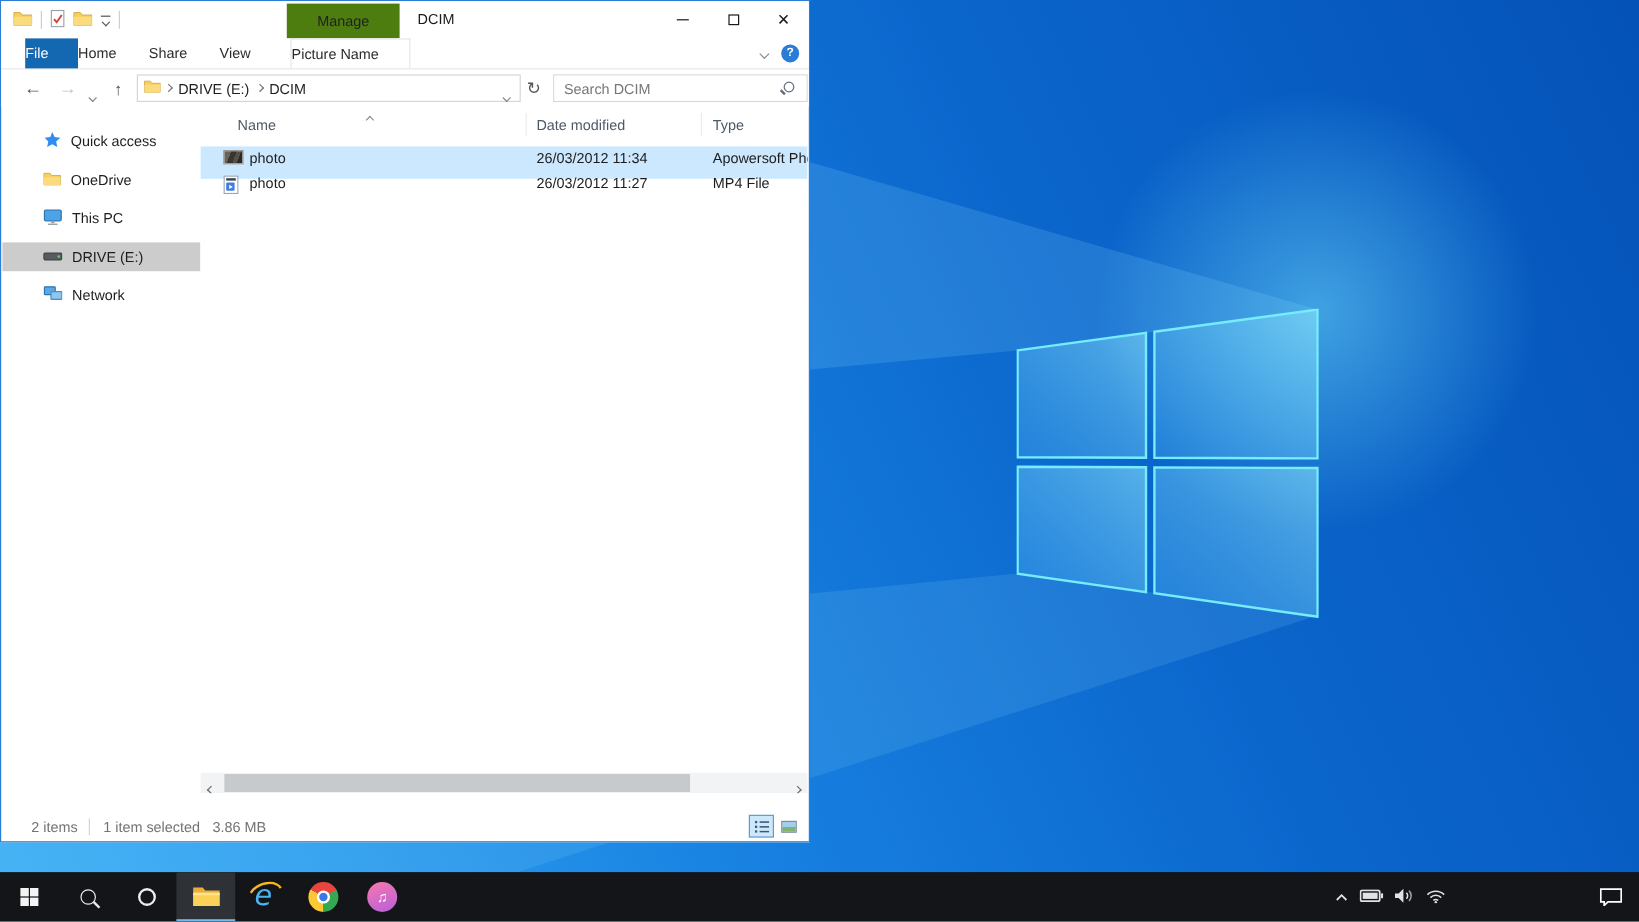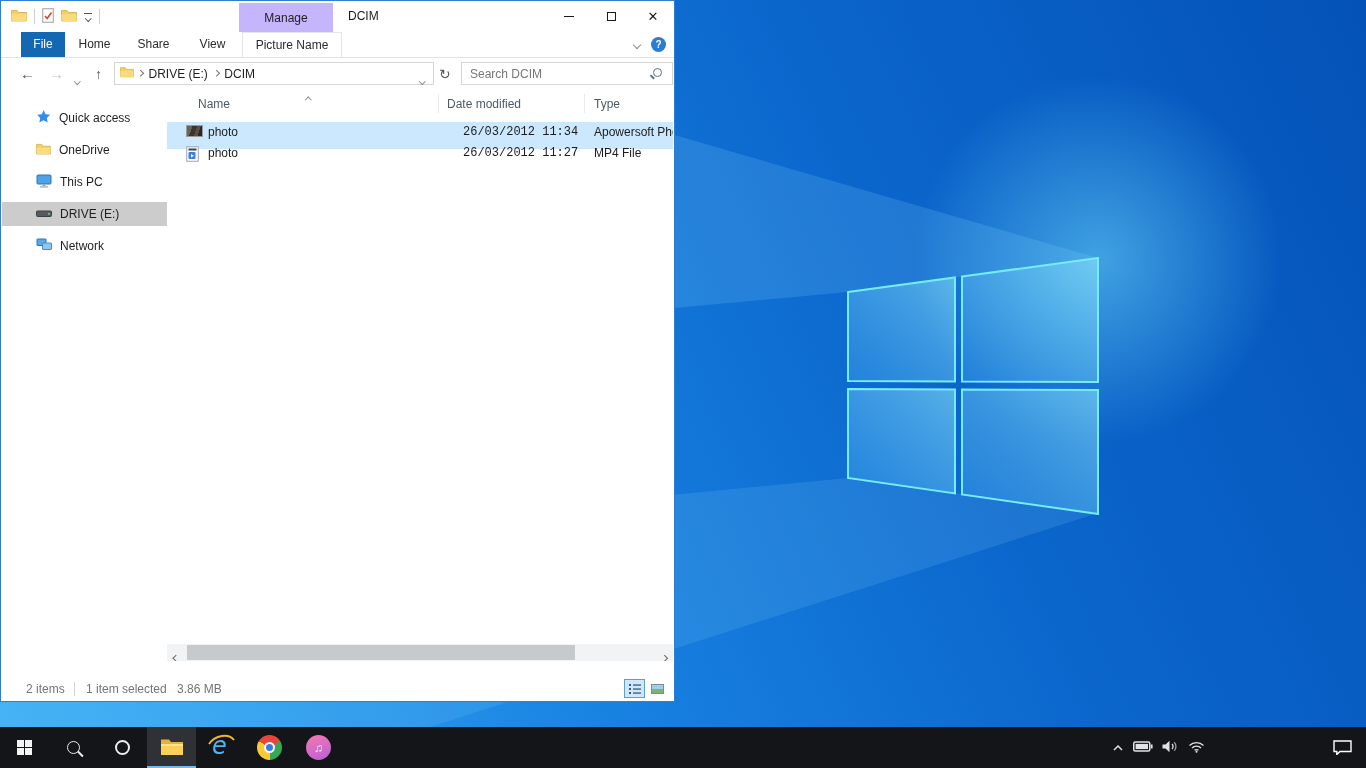--- a/index.html
+++ b/index.html
@@ -17,32 +17,32 @@
   .wp-glow { position:absolute; left:898px; top:59px; width:400px; height:400px;
     background:radial-gradient(circle, rgba(120,228,255,.50), rgba(120,228,255,0) 65%); }
   .wp-logo { position:absolute; left:847px; top:257px; }
 
   
   .explorer { position:absolute; left:0; top:0; width:675px; height:702px;
     background:#fff; border:1px solid #2e7fd4; }
   .titlebar { position:relative; height:31px; background:#fff; }
   .qat { position:absolute; left:10px; top:0; height:31px; display:flex; align-items:center; gap:7px; }
   .vsep { width:1px; height:15px; background:#cfcfcf; }
-  .badge-manage { position:absolute; left:238px; top:2px; width:94px; height:29px; background:#c4b5fd;
+  .badge-manage { position:absolute; left:238px; top:2px; width:94px; height:29px; background:#4d7c0f;
     display:flex; align-items:center; justify-content:center; color:#222; }
   .title-text { position:absolute; left:347px; top:0; line-height:31px; color:#1a1a1a; }
   .win-controls { position:absolute; right:0; top:0; display:flex; height:31px; }
   .wc { width:42px; display:flex; align-items:center; justify-content:center; }
   .min-glyph { width:10px; height:1px; background:#1a1a1a; }
   .max-glyph { width:9px; height:9px; border:1px solid #1a1a1a; }
   .close-glyph { font-size:13px; color:#1a1a1a; }
 
   .tabrow { position:relative; height:26px; background:#fff; border-bottom:1px solid #e3e3e3;
     display:flex; padding-left:20px; }
-  .tab { height:25px; line-height:25px; text-align:center; color:#2b2b2b; }
+  .tab { height:25px; line-height:25px; text-align:left; color:#2b2b2b; }
   .tab.file { width:44px; background:#1467b1; color:#fff; }
   .tab.plain { width:59px; }
   .tab.ctx { width:100px; border:1px solid #e6e6e6; border-bottom:none; margin-left:0; }
   .ribbon-right { position:absolute; right:8px; top:0; height:25px; display:flex; align-items:center; gap:11px; }
   .help-circle { width:15px; height:15px; border-radius:50%; background:#2a7cd4; color:#fff;
     font-size:10px; font-weight:bold; display:flex; align-items:center; justify-content:center; }
 
   .navrow { position:relative; height:31px; background:#fff; }
   .nav-glyph { position:absolute; top:0; height:31px; display:flex; align-items:center; font-size:15px; color:#555; }
   .navrow .back { left:19px; }
@@ -80,21 +80,21 @@
   
   .filepane { position:absolute; left:166px; top:88px; right:1px; bottom:40px; background:#fff; overflow:hidden; }
   .colhdr { position:absolute; font-size:12px; color:#4c5a68; top:8px; }
   .colsep { position:absolute; top:5px; height:19px; width:1px; background:#ebebeb; }
   .sort-caret { position:absolute; left:139px; top:2px; }
   .frow { position:absolute; left:0; right:0; height:27px;padding-left:9px; }
   .frow.selected { background:#cce8ff; }
   .frow .ficon { position:absolute; left:19px; top:3px; }
   .fcell { position:absolute; top:3px; white-space:nowrap; color:#1c1c1c; }
   .fc-name { left:41px; }
-  .fc-date { left:296px;font-family:Liberation Mono, monospace; }
+  .fc-date { left:280px; }
   .fc-type { left:427px; }
   .row-photo { top:33px; }
   .row-video { top:54px; }
   .photo-thumb { width:17px; height:12px; border:1px solid #9a9a9a;
     background:linear-gradient(110deg,#6b625a 0 30%,#3a352f 30% 55%,#57504a 55% 75%,#2c2925 75%); }
 
   .hscroll { position:absolute; left:0; right:0; bottom:0; height:17px; background:#f2f3f4; }
   .hs-arrow { position:absolute; top:5px; }
   .hs-thumb { position:absolute; left:20px; width:388px; top:1px; bottom:1px; background:#c6cacd; }
 

